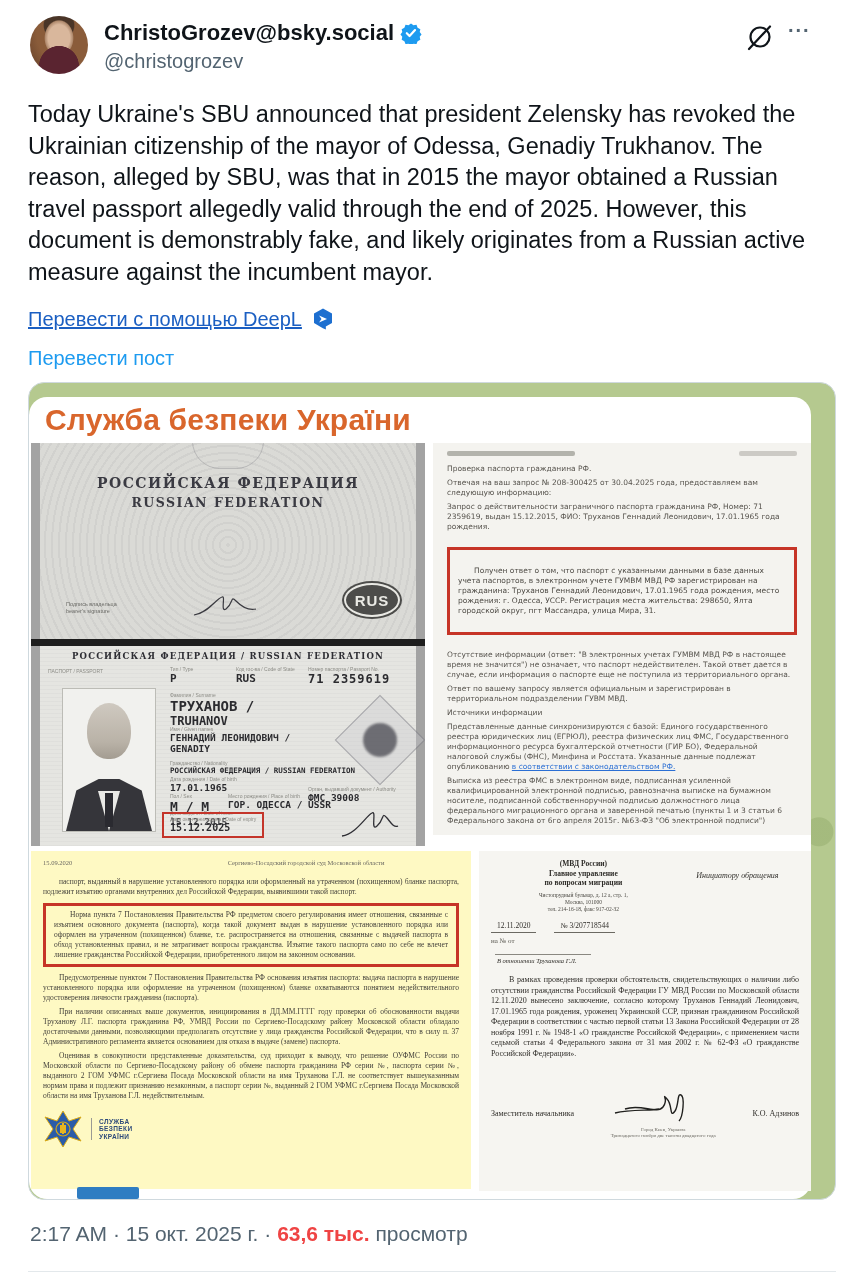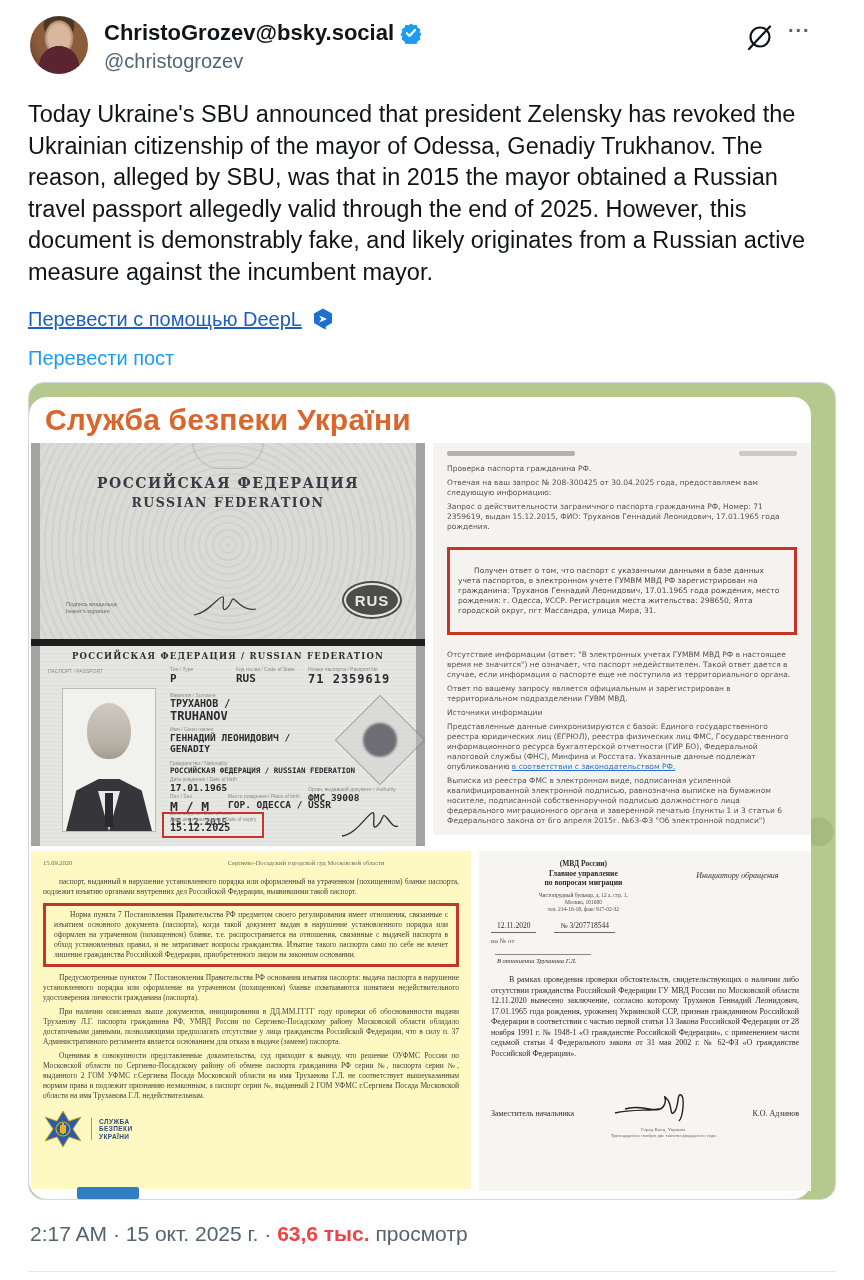--- a/index.html
+++ b/index.html
@@ -198,21 +198,21 @@
           <div class="pp-lbl">Код гос-ва / Code of State</div>
           <div class="pp-val" style="font-size:11px;">RUS</div>
         </div>
         <div style="position:absolute;left:268px;top:20px;">
           <div class="pp-lbl">Номер паспорта / Passport No.</div>
           <div class="pp-val" style="font-size:12px;letter-spacing:1px;">71 2359619</div>
         </div>
 
         <div style="position:absolute;left:130px;top:46px;">
           <div class="pp-lbl">Фамилия / Surname</div>
-          <div class="pp-val" style="font-size:10px;">ТРУХАНОВ /</div>
+          <div class="pp-val" style="font-size:14px;">ТРУХАНОВ /</div>
           <div class="pp-val" style="font-size:12px;">TRUHANOV</div>
         </div>
 
         <div style="position:absolute;left:130px;top:80px;">
           <div class="pp-lbl">Имя / Given names</div>
           <div class="pp-val" style="font-size:9.5px;">ГЕННАДИЙ ЛЕОНИДОВИЧ /</div>
           <div class="pp-val" style="font-size:9.5px;">GENADIY</div>
         </div>
 
         <div style="position:absolute;left:130px;top:114px;">

